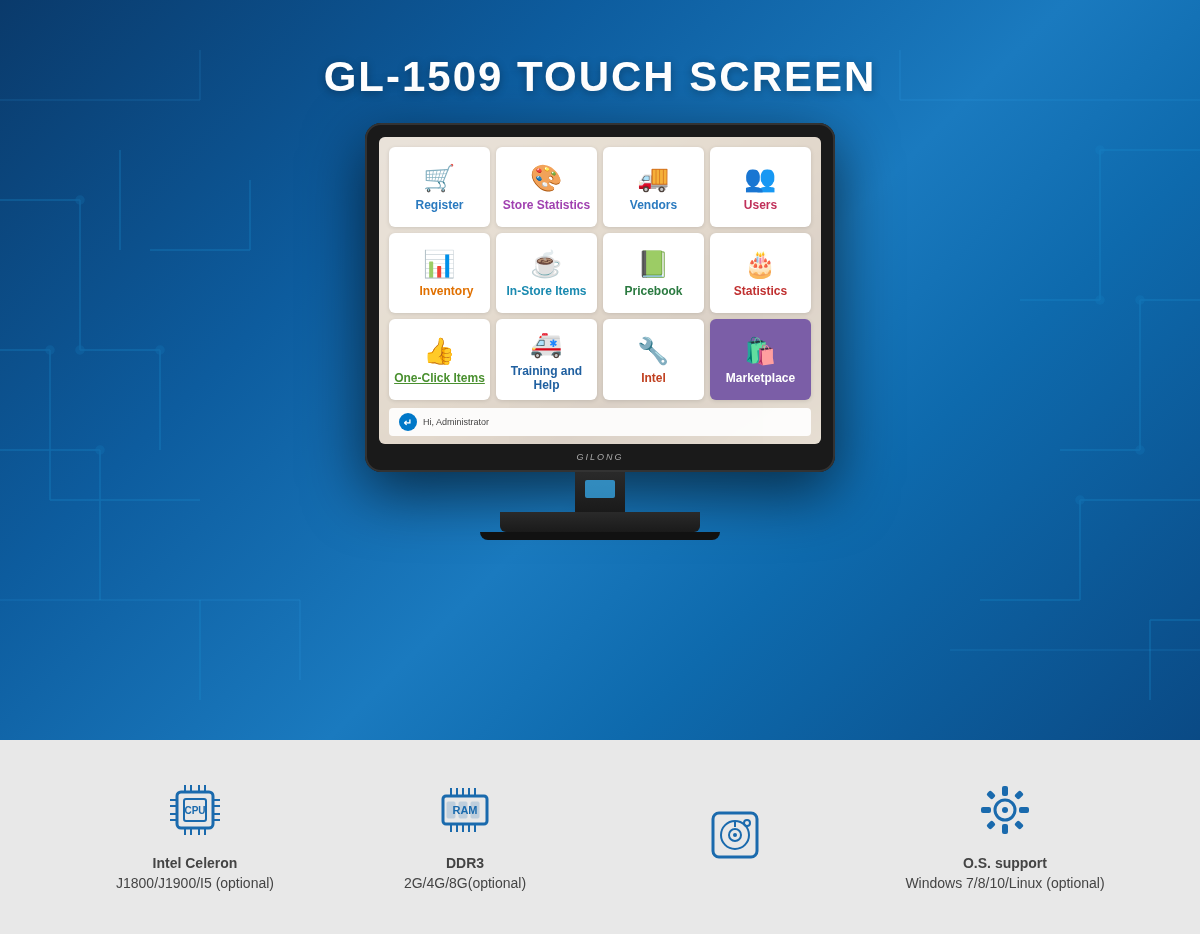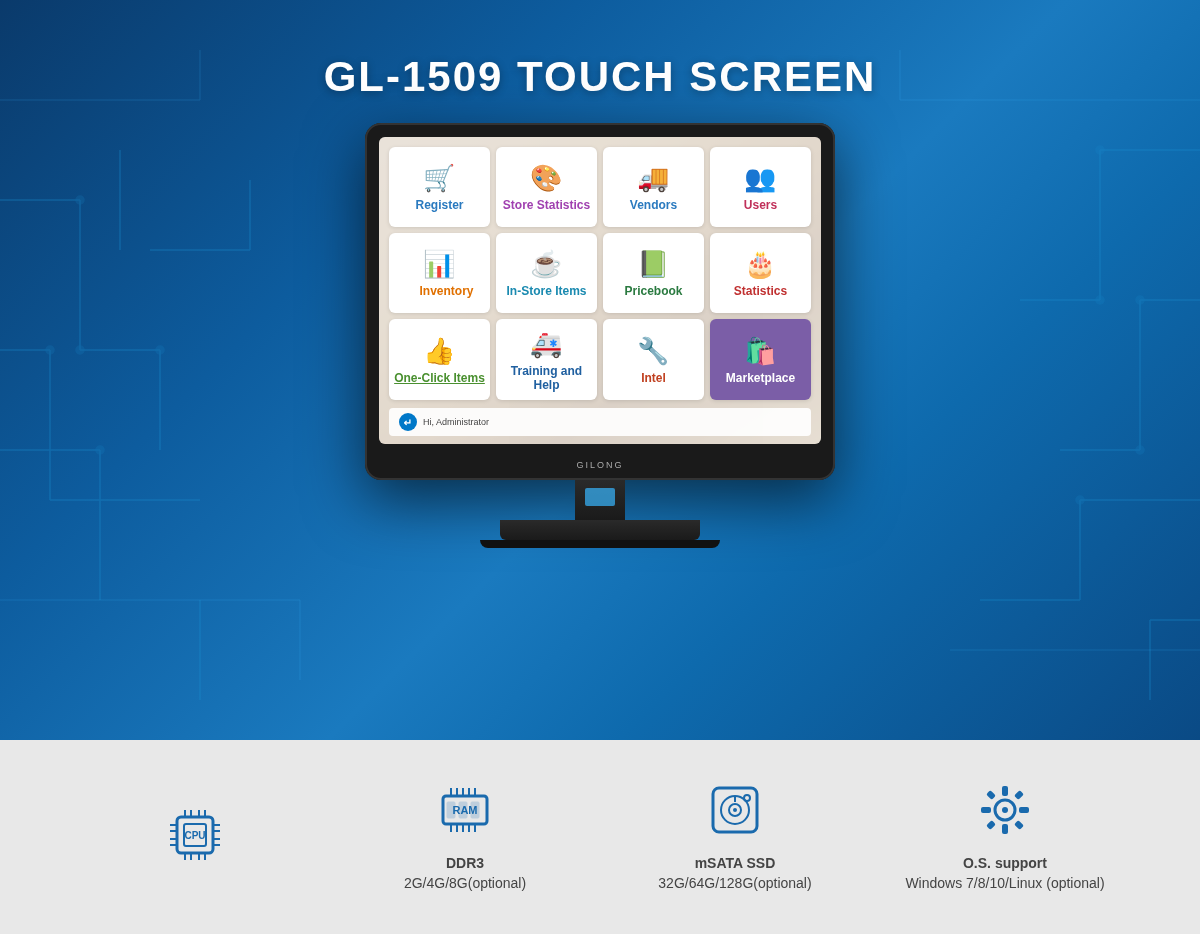--- a/index.html
+++ b/index.html
@@ -168,21 +168,22 @@
       background: #111;
       border-radius: 0 0 8px 8px;
       margin: 0 auto;
     }
 
     
     .monitor-brand {
       text-align: center;
       color: #aaa;
       font-size: 9px;
-      margin-top: 16px;
+      font-style: italic;
+      margin-top: 8px;
       letter-spacing: 2px;
     }
 
     
     .bottom-section {
       width: 1200px;
       height: 194px;
       background: #e8e8e8;
       display: flex;
       align-items: center;
@@ -372,20 +373,21 @@
     <line x1="12" y1="20" x2="5" y2="20" stroke="#1a6aad" stroke-width="2"></line>
     <line x1="12" y1="26" x2="5" y2="26" stroke="#1a6aad" stroke-width="2"></line>
     <line x1="12" y1="34" x2="5" y2="34" stroke="#1a6aad" stroke-width="2"></line>
     <line x1="12" y1="40" x2="5" y2="40" stroke="#1a6aad" stroke-width="2"></line>
 
     <line x1="48" y1="20" x2="55" y2="20" stroke="#1a6aad" stroke-width="2"></line>
     <line x1="48" y1="26" x2="55" y2="26" stroke="#1a6aad" stroke-width="2"></line>
     <line x1="48" y1="34" x2="55" y2="34" stroke="#1a6aad" stroke-width="2"></line>
     <line x1="48" y1="40" x2="55" y2="40" stroke="#1a6aad" stroke-width="2"></line>
   </svg></div>
+      <div class="spec-text"><strong>Intel Celeron</strong><br><span>J1800/J1900/I5 (optional)</span></div>
     </div>
     <div class="spec-item">
       <div><svg width="60" height="60" viewBox="0 0 60 60" xmlns="http://www.w3.org/2000/svg">
     <rect x="8" y="16" width="44" height="28" rx="3" fill="none" stroke="#1a6aad" stroke-width="3"></rect>
     <text x="30" y="34" text-anchor="middle" font-size="11" font-weight="900" fill="#1a6aad">RAM</text>
 
     <line x1="16" y1="16" x2="16" y2="8" stroke="#1a6aad" stroke-width="2"></line>
     <line x1="22" y1="16" x2="22" y2="8" stroke="#1a6aad" stroke-width="2"></line>
     <line x1="28" y1="16" x2="28" y2="8" stroke="#1a6aad" stroke-width="2"></line>
     <line x1="34" y1="16" x2="34" y2="8" stroke="#1a6aad" stroke-width="2"></line>
@@ -405,21 +407,20 @@
     </div>
     <div class="spec-item">
       <div><svg width="60" height="60" viewBox="0 0 60 60" xmlns="http://www.w3.org/2000/svg">
     <rect x="8" y="8" width="44" height="44" rx="6" fill="none" stroke="#1a6aad" stroke-width="3"></rect>
     <circle cx="30" cy="30" r="14" fill="none" stroke="#1a6aad" stroke-width="2"></circle>
     <circle cx="30" cy="30" r="6" fill="none" stroke="#1a6aad" stroke-width="2"></circle>
     <circle cx="30" cy="30" r="2" fill="#1a6aad"></circle>
     <line x1="30" y1="16" x2="30" y2="22" stroke="#1a6aad" stroke-width="2"></line>
     <circle cx="42" cy="18" r="3" fill="none" stroke="#1a6aad" stroke-width="2"></circle>
   </svg></div>
-      <div class="spec-text"><strong>mSATA SSD</strong><br><span>32G/64G/128G(optional)</span></div>
     </div>
     <div class="spec-item">
       <div><svg width="60" height="60" viewBox="0 0 60 60" xmlns="http://www.w3.org/2000/svg">
     <circle cx="30" cy="30" r="10" fill="none" stroke="#1a6aad" stroke-width="3"></circle>
     <circle cx="30" cy="30" r="3" fill="#1a6aad"></circle>
 
     <rect x="27" y="6" width="6" height="10" rx="2" fill="#1a6aad"></rect>
     <rect x="27" y="44" width="6" height="10" rx="2" fill="#1a6aad"></rect>
     <rect x="6" y="27" width="10" height="6" rx="2" fill="#1a6aad"></rect>
     <rect x="44" y="27" width="10" height="6" rx="2" fill="#1a6aad"></rect>

